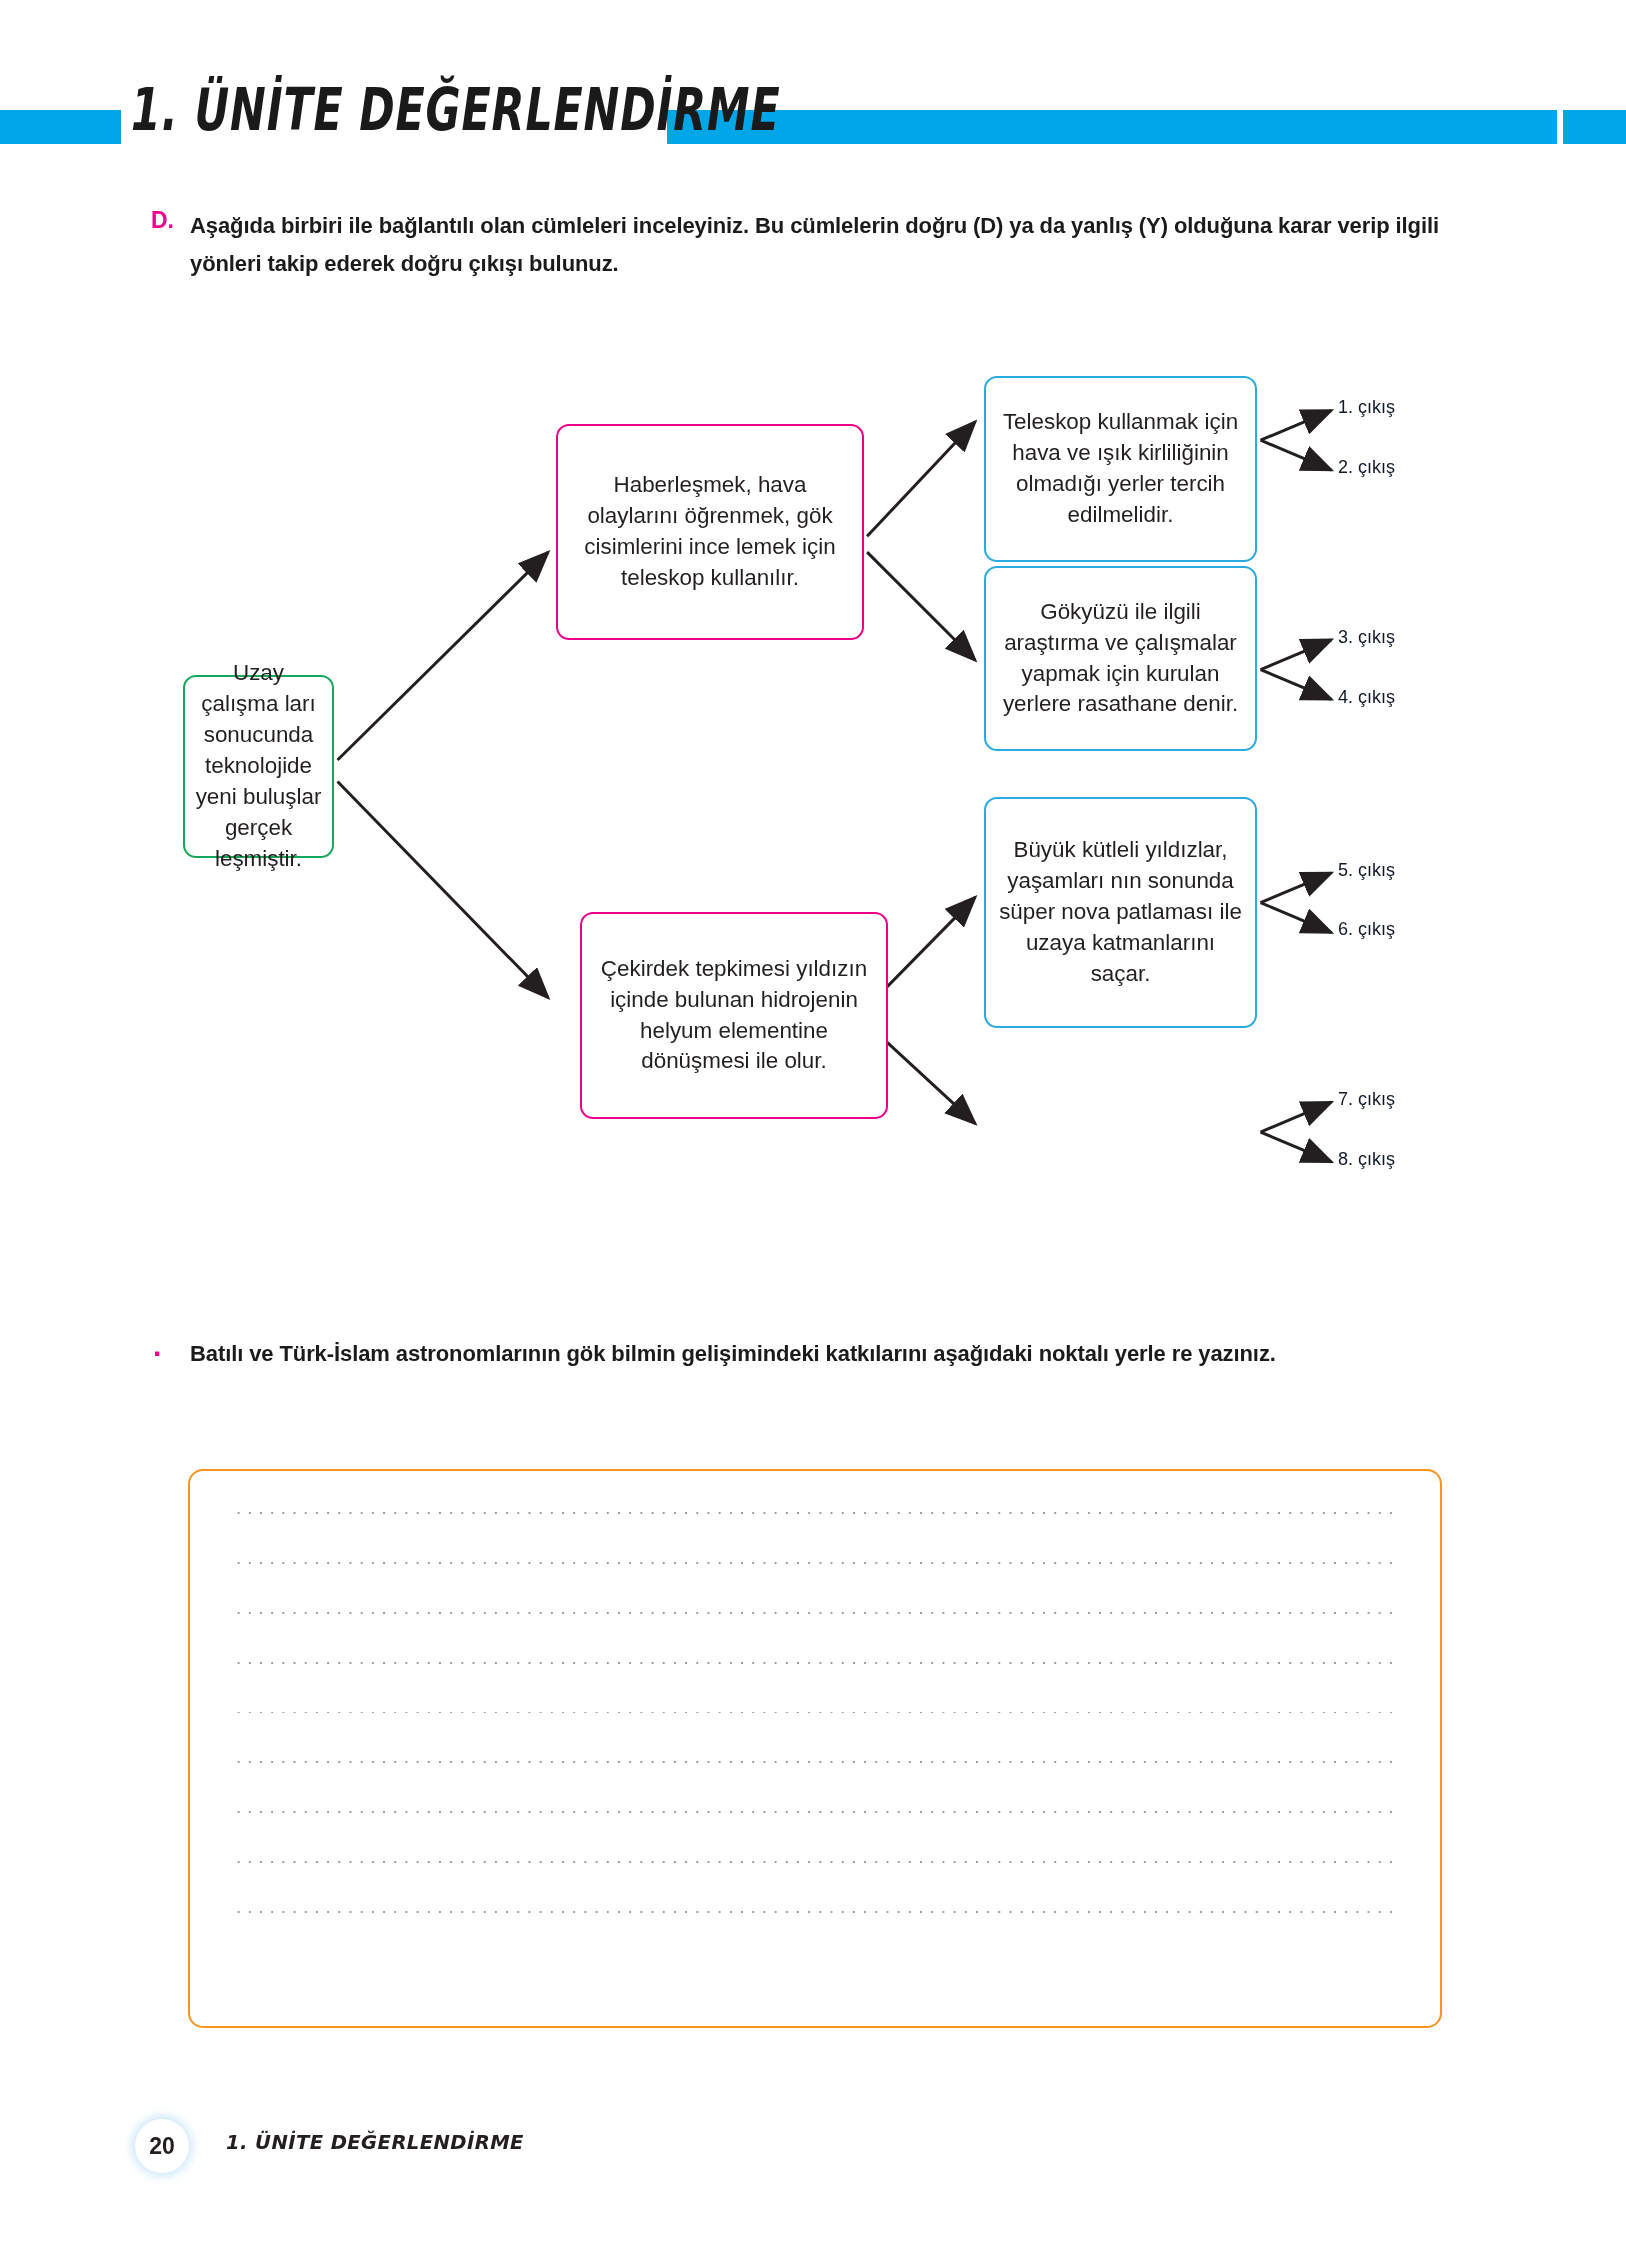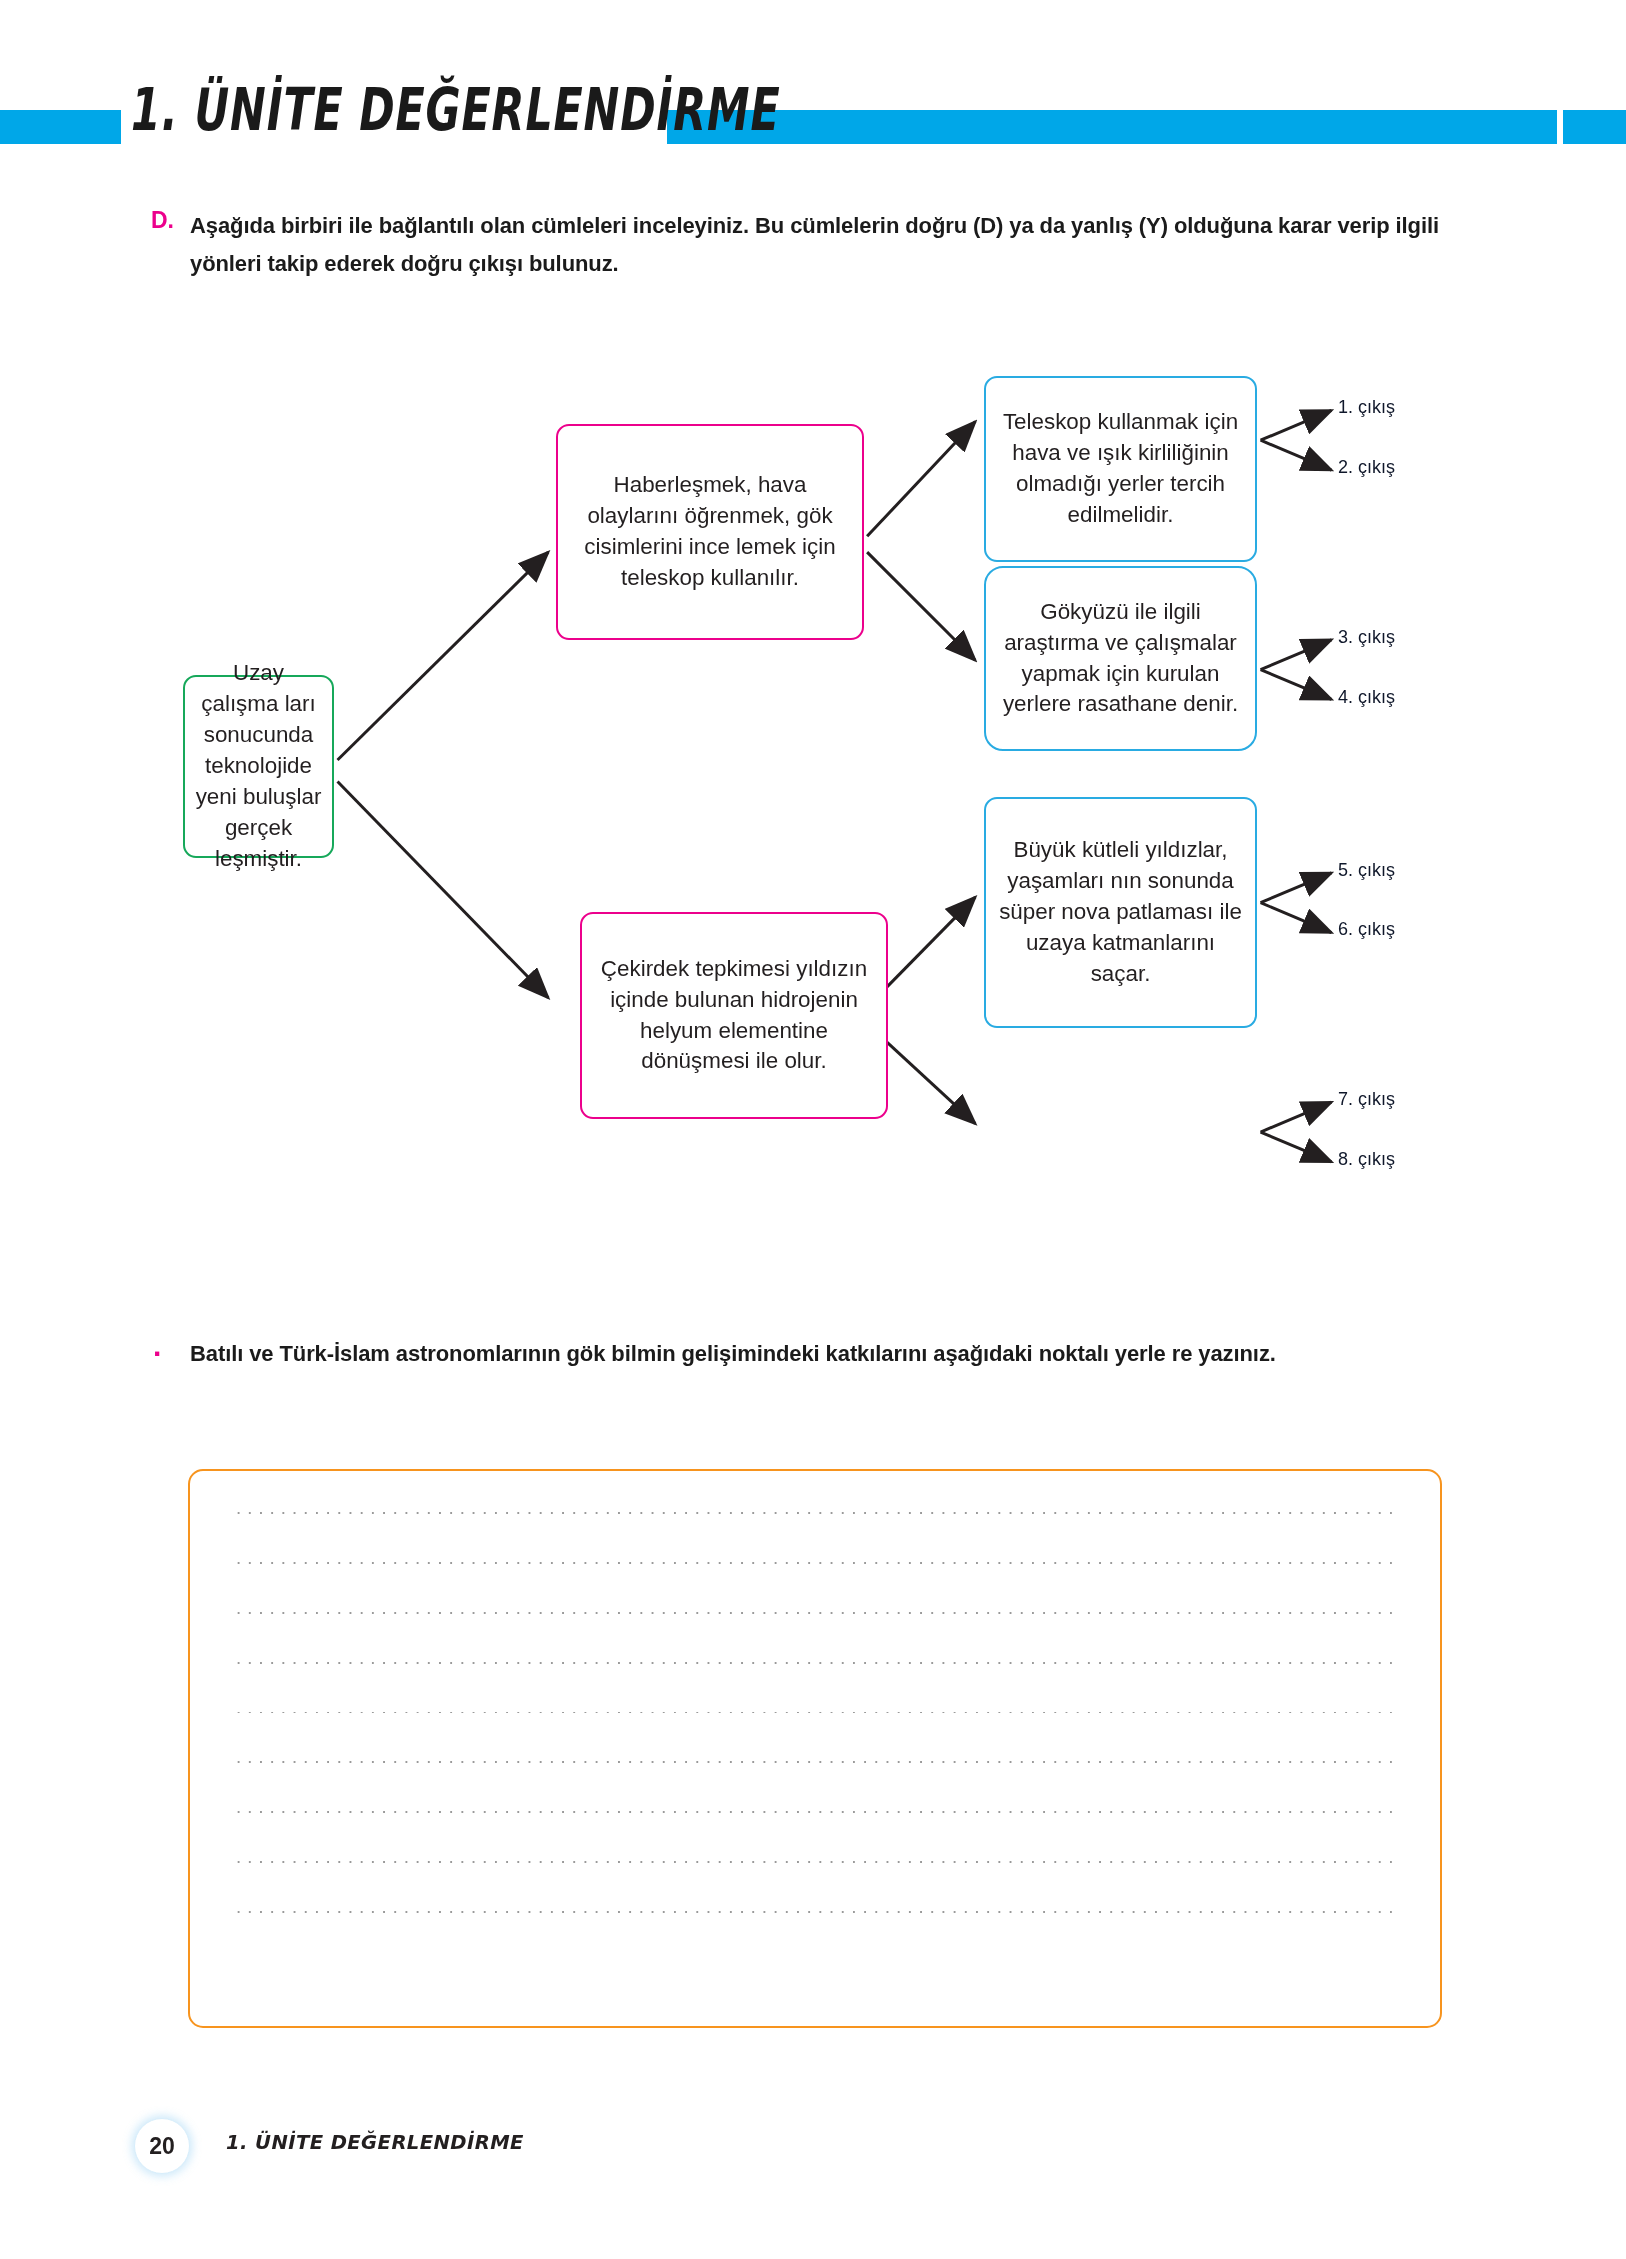--- a/index.html
+++ b/index.html
@@ -113,21 +113,21 @@
     padding: 5.6px 9.3px;
   }
   .node.green  { border: 2.3px solid #16a85a; }
   .node.pink   { border: 2.8px solid #ec008c; }
   .node.blue   { border: 2.3px solid #29abe2; }
 
   .n-start   { left: 183px;  top: 675px;  width: 151px; height: 183px; }
   .n-pink-1  { left: 556px;  top: 424px;  width: 308px; height: 216px; }
   .n-pink-2  { left: 580px;  top: 912px;  width: 308px; height: 207px; }
   .n-blue-1  { left: 984px; top: 346px;  width: 273px; height: 186px; margin-top: 30px; }
-  .n-blue-2  { left: 984px; top: 566px;  width: 273px; height: 185px; border-radius: 19px; }
+  .n-blue-2  { left: 984px; top: 566px;  width: 273px; height: 185px; }
   .n-blue-3  { left: 984px; top: 797px;  width: 273px; height: 231px; }
   .n-blue-4  { left: 984px; top: 1053px; width: 273px; height: 154px; }
 
   .exit {
     position: absolute;
     font-size: 18px;
     color: #0f172a;
     white-space: nowrap;
   }
   .e1 { left: 1338px; top: 397px; }

